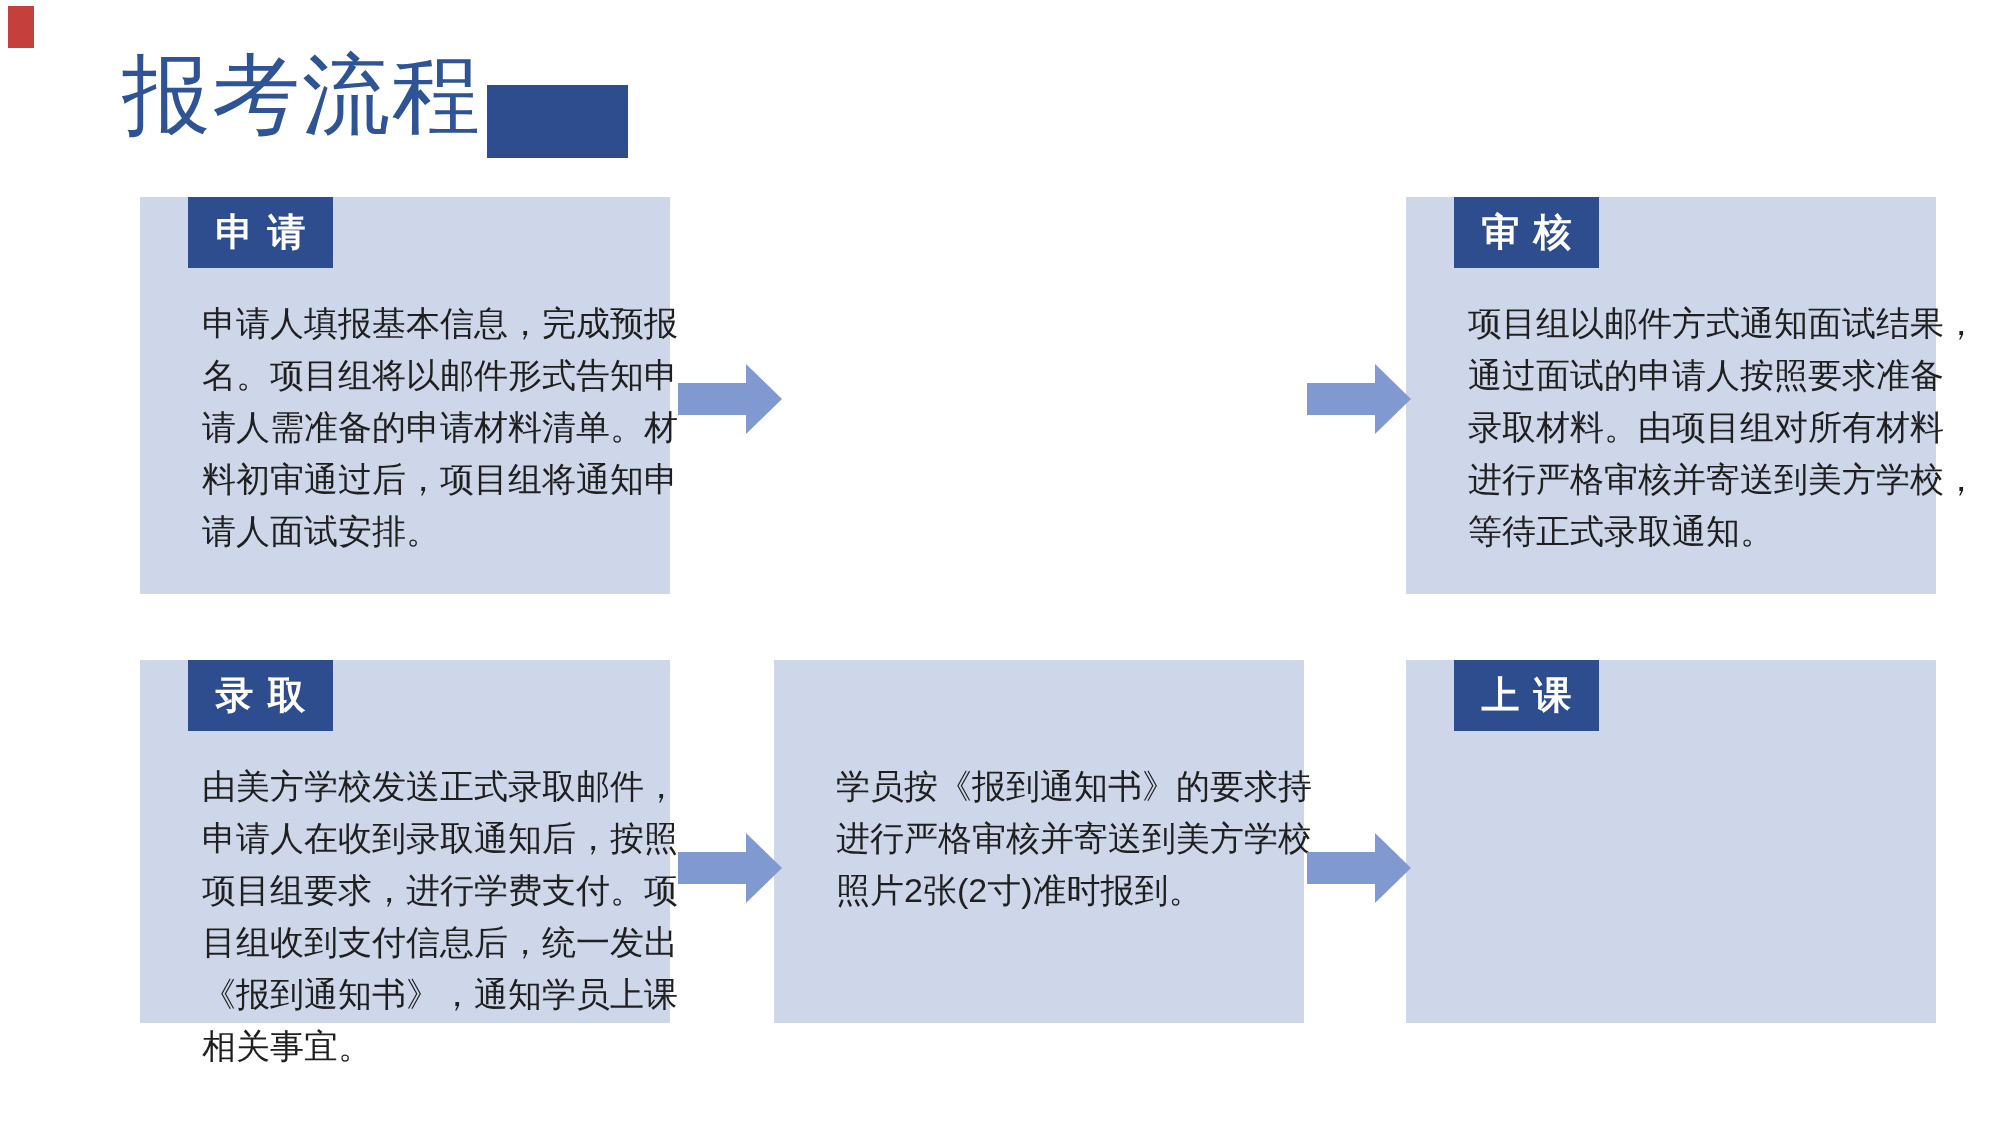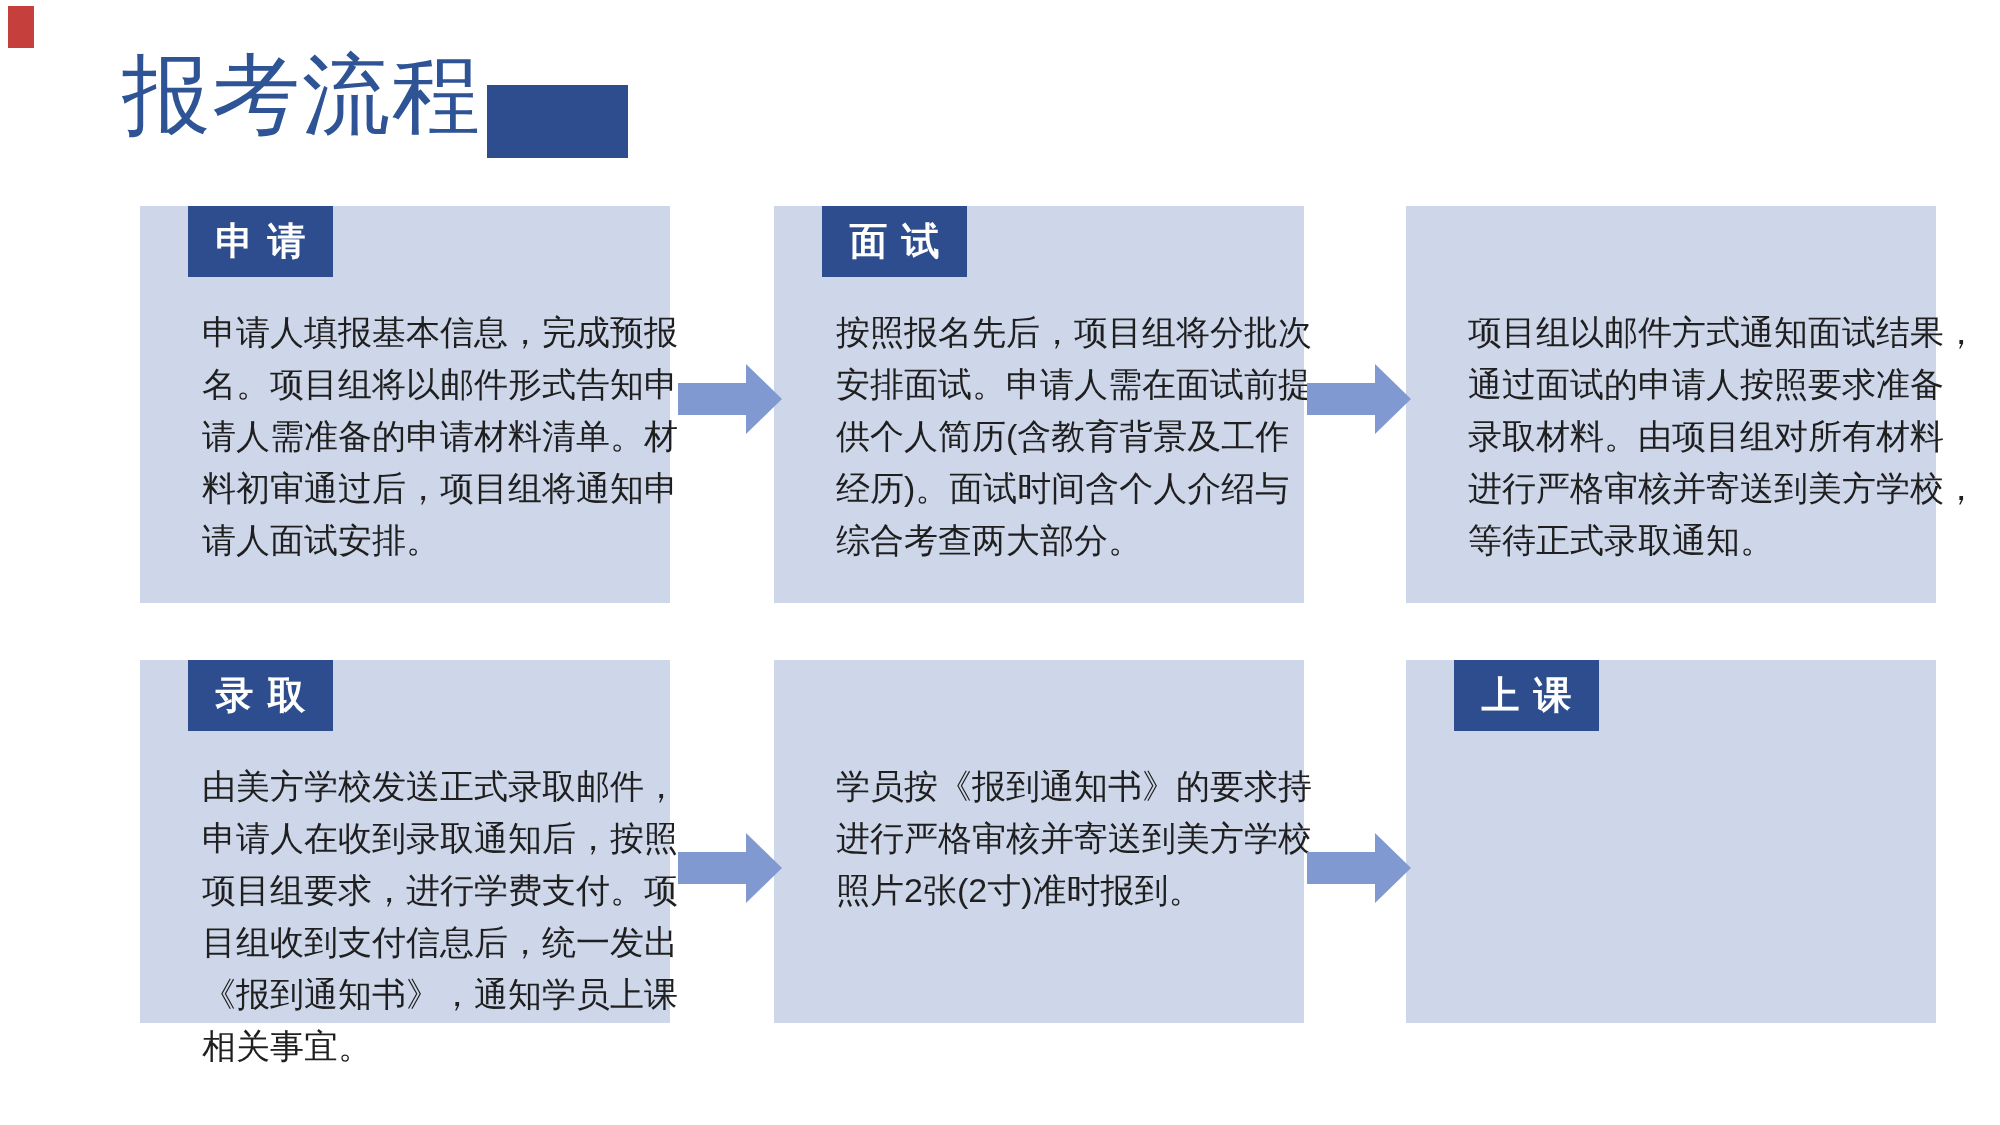--- a/index.html
+++ b/index.html
@@ -28,21 +28,21 @@
   .title-accent-rect{
     position:absolute;left:487px;top:85px;width:141px;height:73px;
     background:var(--dark-blue,#2e4d8e);
   }
 
   
   .card{
     position:absolute;width:530px;
     background:var(--card-bg,#ced7ea);
   }
-  .card.r1{top:197px;height:397px;margin-top:9px;}
+  .card.r1{top:197px;height:397px;}
   .card.r2{top:660px;height:363px;}
   .card.c1{left:140px;}
   .card.c2{left:774px;}
   .card.c3{left:1406px;}
 
   .card-tab{
     position:absolute;left:48px;top:0;width:145px;height:71px;
     background:var(--dark-blue,#2e4d8e);
     display:flex;align-items:center;justify-content:center;
   }
@@ -81,32 +81,25 @@
     <div class="card-tab">
       <span class="tab-label">申请</span>
     </div>
     <div class="card-body">申请人填报基本信息，完成预报
 名。项目组将以邮件形式告知申
 请人需准备的申请材料清单。材
 料初审通过后，项目组将通知申
 请人面试安排。</div>
   </div>
 
-  <div class="card r1 c2">
-    <div class="card-tab">
-      <span class="tab-label">面试</span>
-    </div>
-    <div class="card-body">按照报名先后，项目组将分批次
-安排面试。申请人需在面试前提
-供个人简历(含教育背景及工作
-经历)。面试时间含个人介绍与
-综合考查两大部分。</div>
-  </div>
 
   <div class="card r1 c3">
+    <div class="card-tab">
+      <span class="tab-label">审核</span>
+    </div>
     <div class="card-body">项目组以邮件方式通知面试结果，
 通过面试的申请人按照要求准备
 录取材料。由项目组对所有材料
 进行严格审核并寄送到美方学校，
 等待正式录取通知。</div>
   </div>
 
   <div class="card r2 c1">
     <div class="card-tab">
       <span class="tab-label">录取</span>

